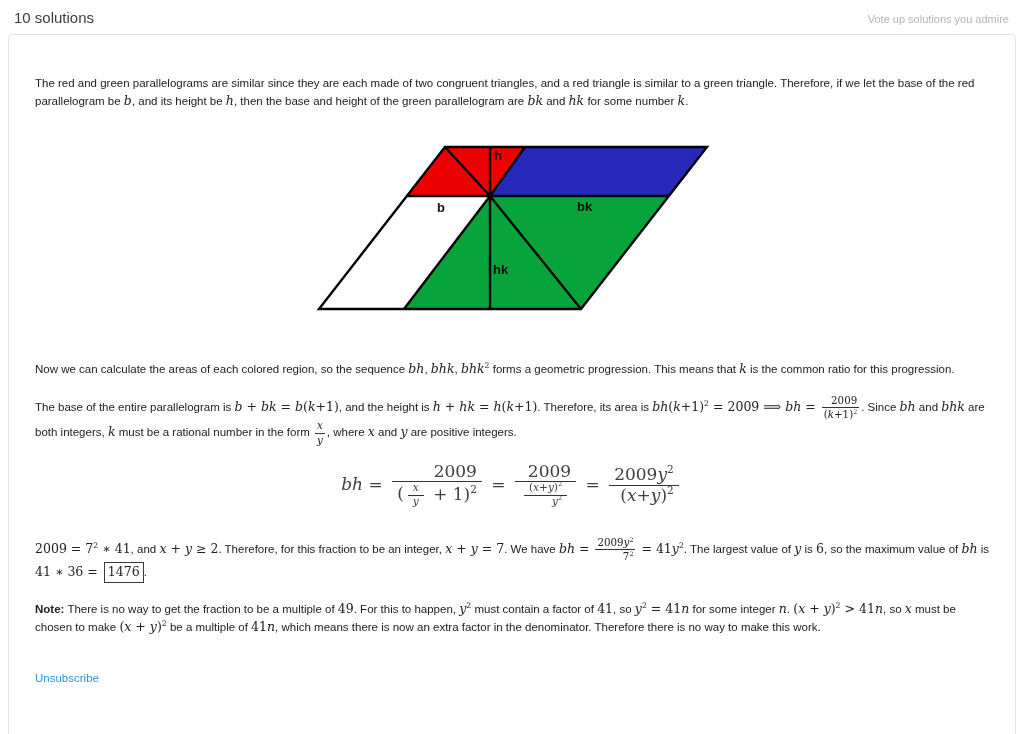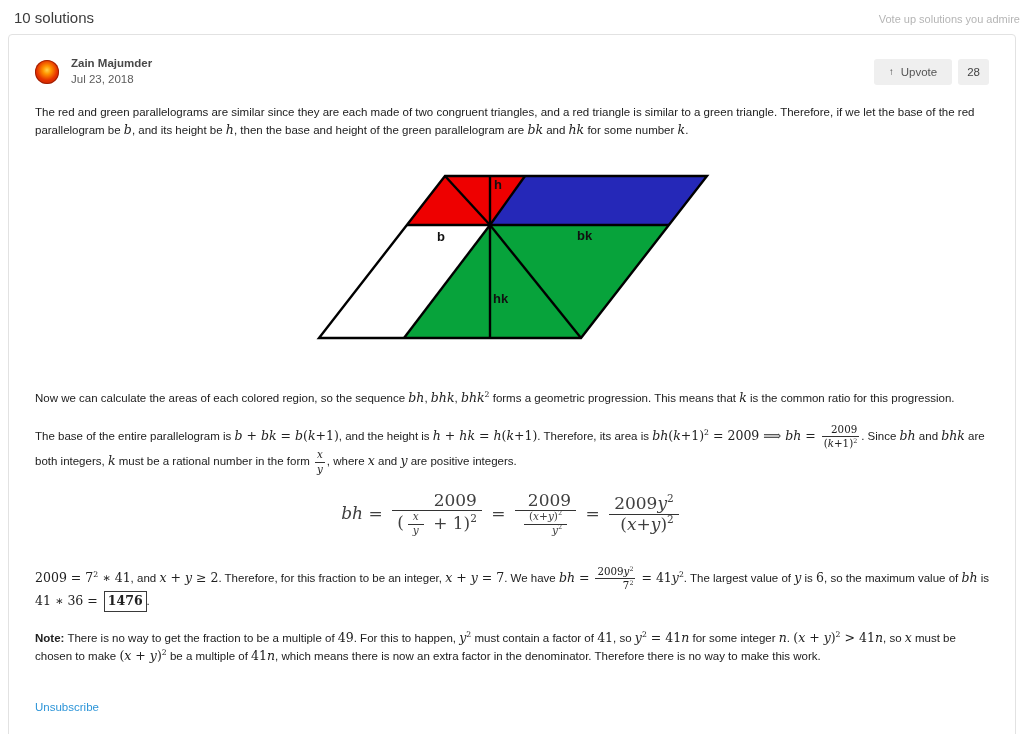--- a/index.html
+++ b/index.html
@@ -1,21 +1,21 @@
 <!DOCTYPE html>
 <html><head>
 <meta charset="utf-8">
 <style>
   html,body{margin:0;padding:0;}
   body{
     width:1024px;height:734px;overflow:hidden;
     background:#ffffff;color:#262626;
     font-family:"Liberation Sans",sans-serif;
   }
-  .page-header{display:flex;justify-content:space-between;align-items:baseline;padding:9px 4px 5px 14px;}
+  .page-header{display:flex;justify-content:space-between;align-items:baseline;padding:9px 15px 5px 14px;}
   .page-title{font-size:15px;color:#3c3c3c;}
   .header-hint{font-size:11px;color:#b5b5b5;margin-left:25px;}
   .card{
     margin:3px 8px 0 8px;background:#fff;border:1px solid #e2e2e2;border-radius:4px;
     padding:22px 18px 10px 18px;height:720px;box-sizing:border-box;
   }
   .solution-header{display:flex;align-items:center;margin:0 8px 16px 8px;}
   .avatar{
     width:24px;height:24px;border-radius:50%;flex:0 0 auto;cursor:pointer;
     background:radial-gradient(circle at 50% 42%, #ffd24a 0%, #ff9500 22%, #e63200 55%, #b51c00 100%);
@@ -36,21 +36,21 @@
   }
   .solution-body{margin:0 8px;}
   .solution-body p{font-size:11.5px;line-height:18px;margin:17px 0 14px 0;color:#212121;}
   .math{font-family:"DejaVu Serif",serif;font-size:1.09em;}
   .math i{font-style:italic;}
   sup{font-size:.62em;line-height:0;}
   .frac{display:inline-block;vertical-align:middle;text-align:right;line-height:1.08;margin:0 2px;}
   p .frac{font-size:.82em;}
   .frac .num{display:block;border-bottom:1px solid #333;padding:0 2px 1px 2px;}
   .frac .den{display:block;padding:1px 2px 0 2px;}
-  .boxed{border:1.2px solid #3a3a3a;padding:0 3px 1px 3px;display:inline-block;margin-left:2px;font-weight:bold;}
+  .boxed{border:1.2px solid #3a3a3a;padding:0 3px 1px 3px;display:inline-block;margin-left:2px;}
   .figure-wrap{text-align:center;margin:28px 0 40px 0;}
   .equation{
     text-align:center;font-size:17px;color:#404040;margin:16px 0 28px 0;
     font-family:"DejaVu Serif",serif;
   }
   .equation .math{font-size:1em;}
   .equation .frac{font-size:1em;margin:0 4px;}
   .equation .frac .num,.equation .frac .den{padding:0 5px 1px 5px;}
   .equation .frac .frac{font-size:.62em;}
   .unsubscribe-link{
@@ -61,33 +61,20 @@
 </style>
 </head>
 <body>
 
 <div class="page-header">
   <div class="page-title">10 solutions</div>
   <div class="header-hint">Vote up solutions you admire</div>
 </div>
 
 <div class="card">
-  <div class="solution-header">
-    <div class="avatar"></div>
-    <div class="author-block">
-      <div class="author-name">Zain Majumder</div>
-      <div class="author-date">Jul 23, 2018</div>
-    </div>
-    <div class="header-spacer"></div>
-    <button class="upvote-btn">
-      <span class="upvote-arrow">↑</span>
-      <span>Upvote</span>
-    </button>
-    <span class="upvote-count">28</span>
-  </div>
 
   <div class="solution-body">
     <p>The red and green parallelograms are similar since they are each made of two congruent triangles, and a red triangle is similar to a green triangle. Therefore, if we let the base of the red parallelogram be <span class="math"><i>b</i></span>, and its height be <span class="math"><i>h</i></span>, then the base and height of the green parallelogram are <span class="math"><i>bk</i></span> and <span class="math"><i>hk</i></span> for some number <span class="math"><i>k</i></span>.</p>
 
     <div class="figure-wrap">
       <svg width="410" height="178" viewBox="0 0 410 178">
           <polygon points="100,58 138,9 218,9 183,58" fill="#ee0000"></polygon>
           <polygon points="183,58 218,9 400,9 362,58" fill="#2528b8"></polygon>
           <polygon points="97,171 183,58 362,58 274,171" fill="#07a33b"></polygon>
           <polygon points="138,9 400,9 274,171 12,171" fill="none" stroke="#000000" stroke-width="2.4"></polygon>

